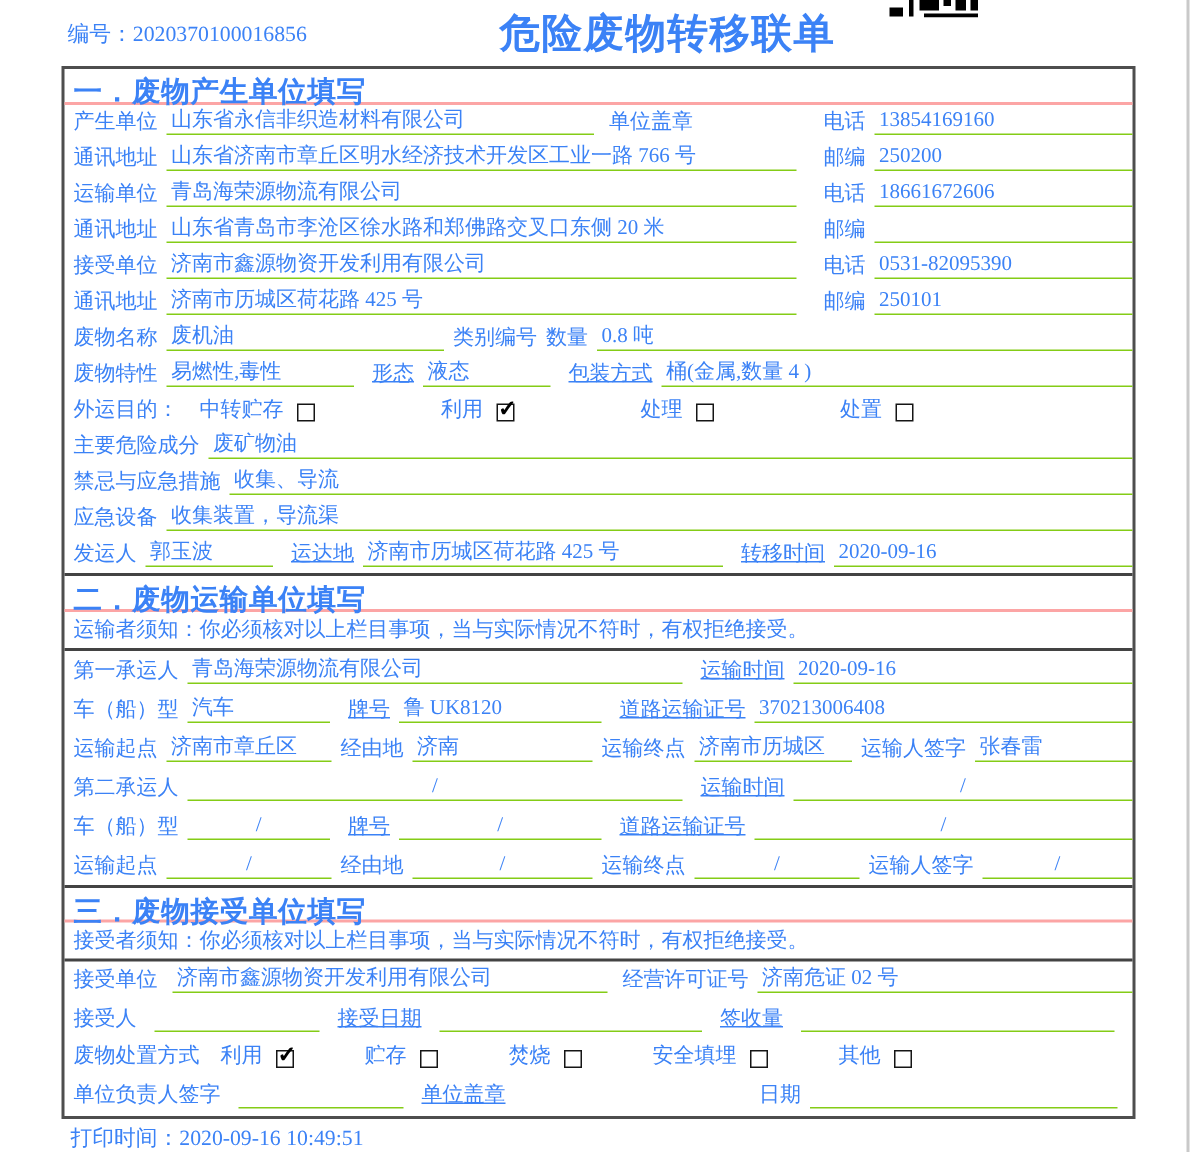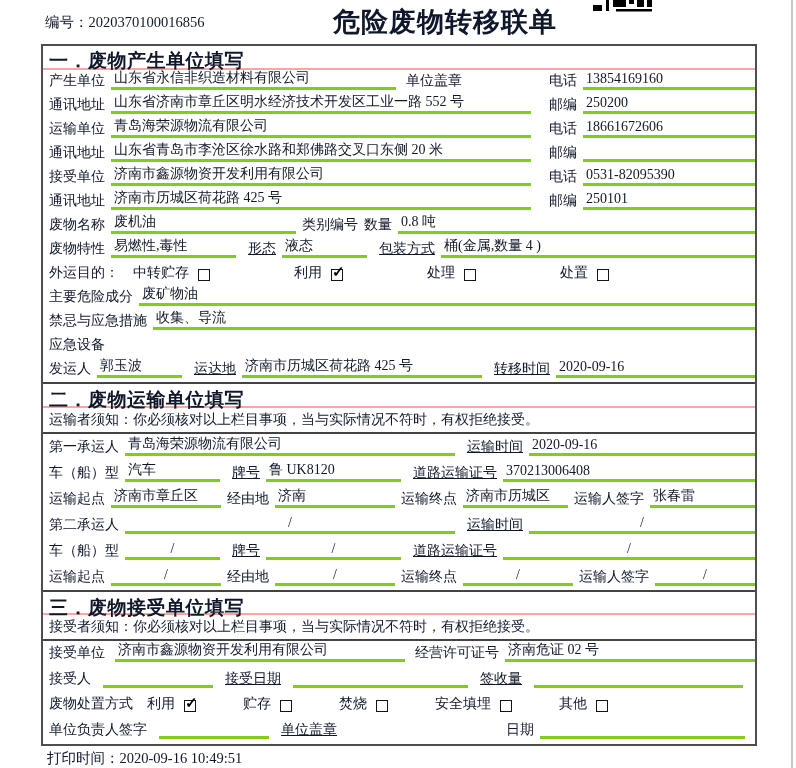--- a/index.html
+++ b/index.html
@@ -2,21 +2,21 @@
 <html><head>
 <meta charset="utf-8">
 <style>
   * { box-sizing: border-box; margin: 0; padding: 0; }
   html,body { background:#ffffff; }
   .page {
     position: relative;
     width: 796px; height: 768px;
     background: #ffffff;
     font-family: "Liberation Serif", "DejaVu Serif", serif;
-    color: #0f172a;
+    color: #3b82f6;
     font-size: 14px;
     overflow: hidden;
   }
   .doc-no { position: absolute; left: 45px; top: 13px; font-size: 14.5px; }
   .doc-title {
     position: absolute; left: 333px; top: 4px;
     font-size: 27px; font-weight: bold; letter-spacing: 1px;
     white-space: nowrap;
   }
   .qr-frag { position: absolute; left: 590px; top: 0; }
@@ -50,21 +50,21 @@
     display: flex; align-items: flex-end;
     padding: 0 0 4px 6px;
     white-space: nowrap;
   }
   .s1 .row { height: 24px; }
   .s2 .row { height: 26px; }
   .s3 .row { height: 25.4px; }
   .row > * + * { margin-left: 6px; }
   .lbl { flex: none; }
   .val {
-    border-bottom: 3px solid #84cc16;
+    border-bottom: 1px solid #84cc16;
     padding: 0 3px;
     min-height: 16px;
     overflow: hidden;
   }
   .val.fix { flex: none; }
   .grow { flex: 1 1 auto; }
   .spacer { flex: 1 1 auto; border: none; }
   .c { text-align: center; }
   .rval { flex: none; width: 172px; margin-right: 0; }
   .ml10 { margin-left: 10px; }
@@ -118,21 +118,21 @@
         <span class="lbl">产生单位</span>
         <span class="val fix" style="width:285px">山东省永信非织造材料有限公司</span>
         <span class="lbl ml10">单位盖章</span>
         <span class="spacer"></span>
         <span class="lbl">电话</span>
         <span class="val rval">13854169160</span>
       </div>
 
       <div class="row">
         <span class="lbl">通讯地址</span>
-        <span class="val fix" style="width:420px">山东省济南市章丘区明水经济技术开发区工业一路 552 号</span>
+        <span class="val fix" style="width:420px">山东省济南市章丘区明水经济技术开发区工业一路 766 号</span>
         <span class="spacer"></span>
         <span class="lbl">邮编</span>
         <span class="val rval">250200</span>
       </div>
 
       <div class="row">
         <span class="lbl">运输单位</span>
         <span class="val fix" style="width:420px">青岛海荣源物流有限公司</span>
         <span class="spacer"></span>
         <span class="lbl">电话</span>
@@ -207,20 +207,21 @@
         <span class="val grow">废矿物油</span>
       </div>
 
       <div class="row">
         <span class="lbl">禁忌与应急措施</span>
         <span class="val grow">收集、导流</span>
       </div>
 
       <div class="row">
         <span class="lbl">应急设备</span>
+        <span class="val grow">收集装置，导流渠</span>
       </div>
 
       <div class="row">
         <span class="lbl">发运人</span>
         <span class="val fix" style="width:85px">郭玉波</span>
         <span class="lbl ml12">运达地</span>
         <span class="val fix" style="width:240px">济南市历城区荷花路 425 号</span>
         <span class="lbl ml12">转移时间</span>
         <span class="val grow">2020-09-16</span>
       </div>

